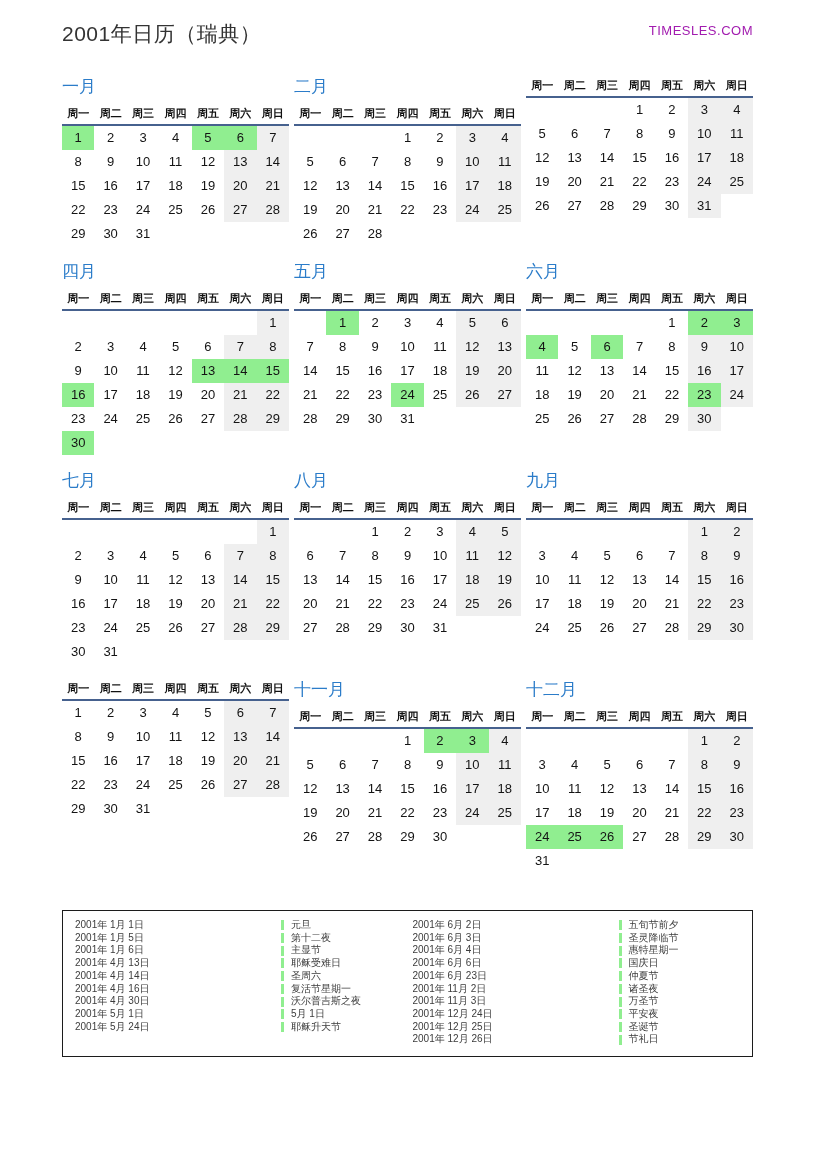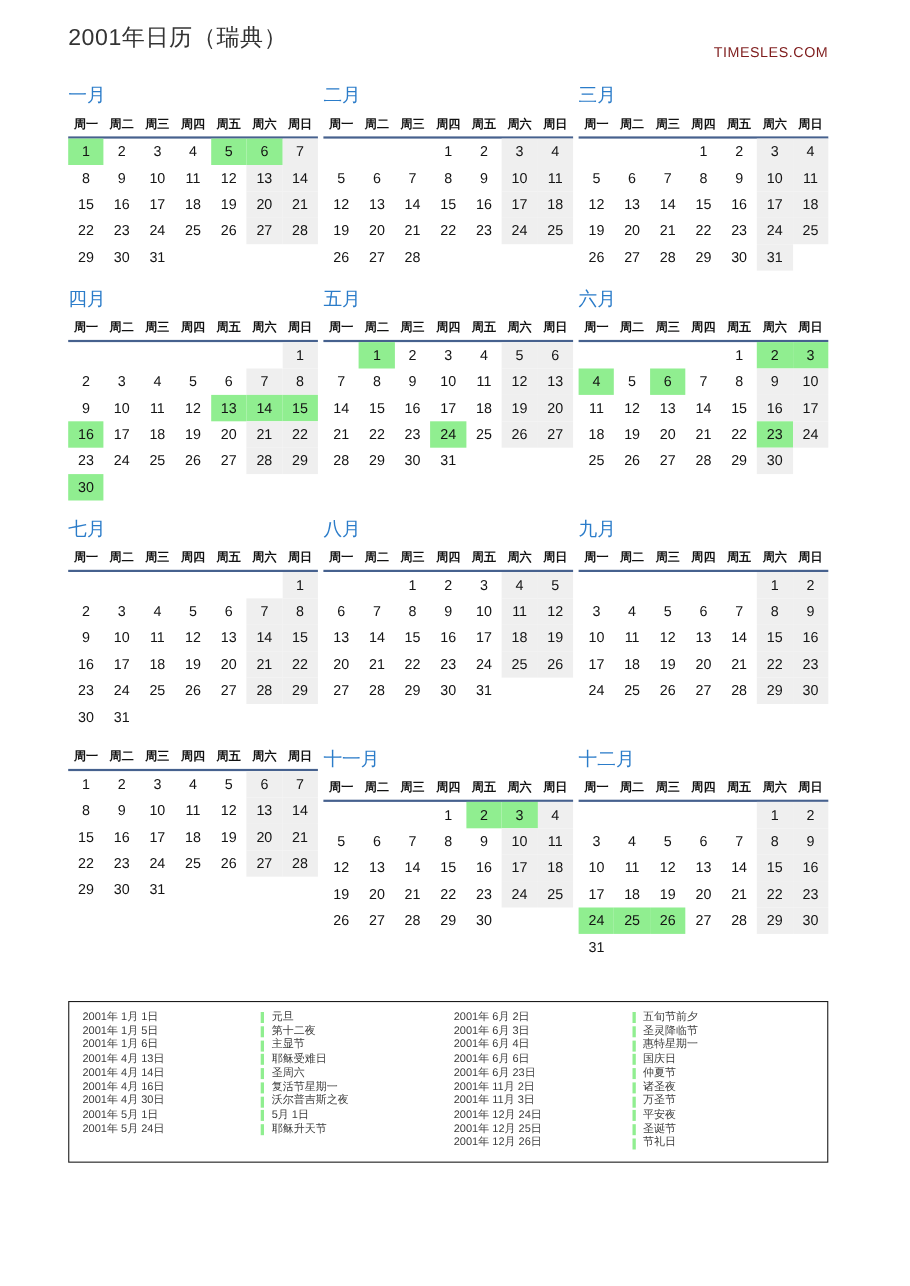--- a/index.html
+++ b/index.html
@@ -8,41 +8,41 @@
     width:827px; height:1169px;
     font-family:"Liberation Sans","DejaVu Sans",sans-serif;
     color:#1a1a1a;
     position:relative;
   }
   .page { padding:20px 74px 0 62px; }
 
   
   .header { display:flex; justify-content:space-between; align-items:flex-start; height:34px; }
   .page-title { font-size:21px; color:#333333; font-weight:400; letter-spacing:0.5px; }
-  .site-link { font-size:13px; color:#7f1d1d; text-decoration:none; letter-spacing:0.5px; margin-top:20px; }
+  .site-link { font-size:13px; color:#a21caf; text-decoration:none; letter-spacing:0.5px; margin-top:3px; }
 
   
   .months { margin-top:22px; display:grid; grid-template-columns:repeat(3,227px); justify-content:space-between; }
   .month { margin-bottom:15px; }
   .month-title { text-align:left; color:#2b7cc9; font-size:17px; line-height:22px; margin-bottom:6px; }
   .week-row { display:grid; grid-template-columns:repeat(7,1fr); }
   .wcell { text-align:center; font-size:11px; font-weight:600; color:#111; height:20px; line-height:18px; }
   .sep { height:2px; background:#46618e; }
   .days { display:grid; grid-template-columns:repeat(7,1fr); }
   .dcell { height:24px; line-height:24px; text-align:center; font-size:13px; color:#141414; }
   .dcell.weekend { background:#efefef; }
   .dcell.holiday { background:#90ee90; }
 
   
   .legend-box {
     margin-top:22px; border:1.5px solid #1c1c1c;
     padding:8px 12px 10px 12px;
     display:grid; grid-template-columns:1fr 1fr; column-gap:10px;
   }
-  .legend-row { display:flex; line-height:12.7px; }
+  .legend-row { display:flex; line-height:12.7px;gap:44px; }
   .legend-date { width:162px; font-size:10px; color:#3c3c3c; white-space:nowrap; }
   .legend-name { font-size:10px; color:#3c3c3c; display:flex; align-items:center; white-space:nowrap; }
   .legend-bar { display:inline-block; width:3px; height:10px; background:#90ee90; margin-right:7px; flex:0 0 3px; }
 </style>
 </head>
 <body>
 
 <div class="page">
   <div class="header">
     <div class="page-title">2001年日历（瑞典）</div>
@@ -144,21 +144,20 @@
           <div class="dcell">26</div>
           <div class="dcell">27</div>
           <div class="dcell">28</div>
           <div class="dcell"></div>
           <div class="dcell"></div>
           <div class="dcell"></div>
           <div class="dcell"></div>
         </div>
       </div>
       <div class="month">
-        <div class="month-title">三月</div>
         <div class="week-row">
           <div class="wcell">周一</div>
           <div class="wcell">周二</div>
           <div class="wcell">周三</div>
           <div class="wcell">周四</div>
           <div class="wcell">周五</div>
           <div class="wcell">周六</div>
           <div class="wcell">周日</div>
         </div>
         <div class="sep"></div>

